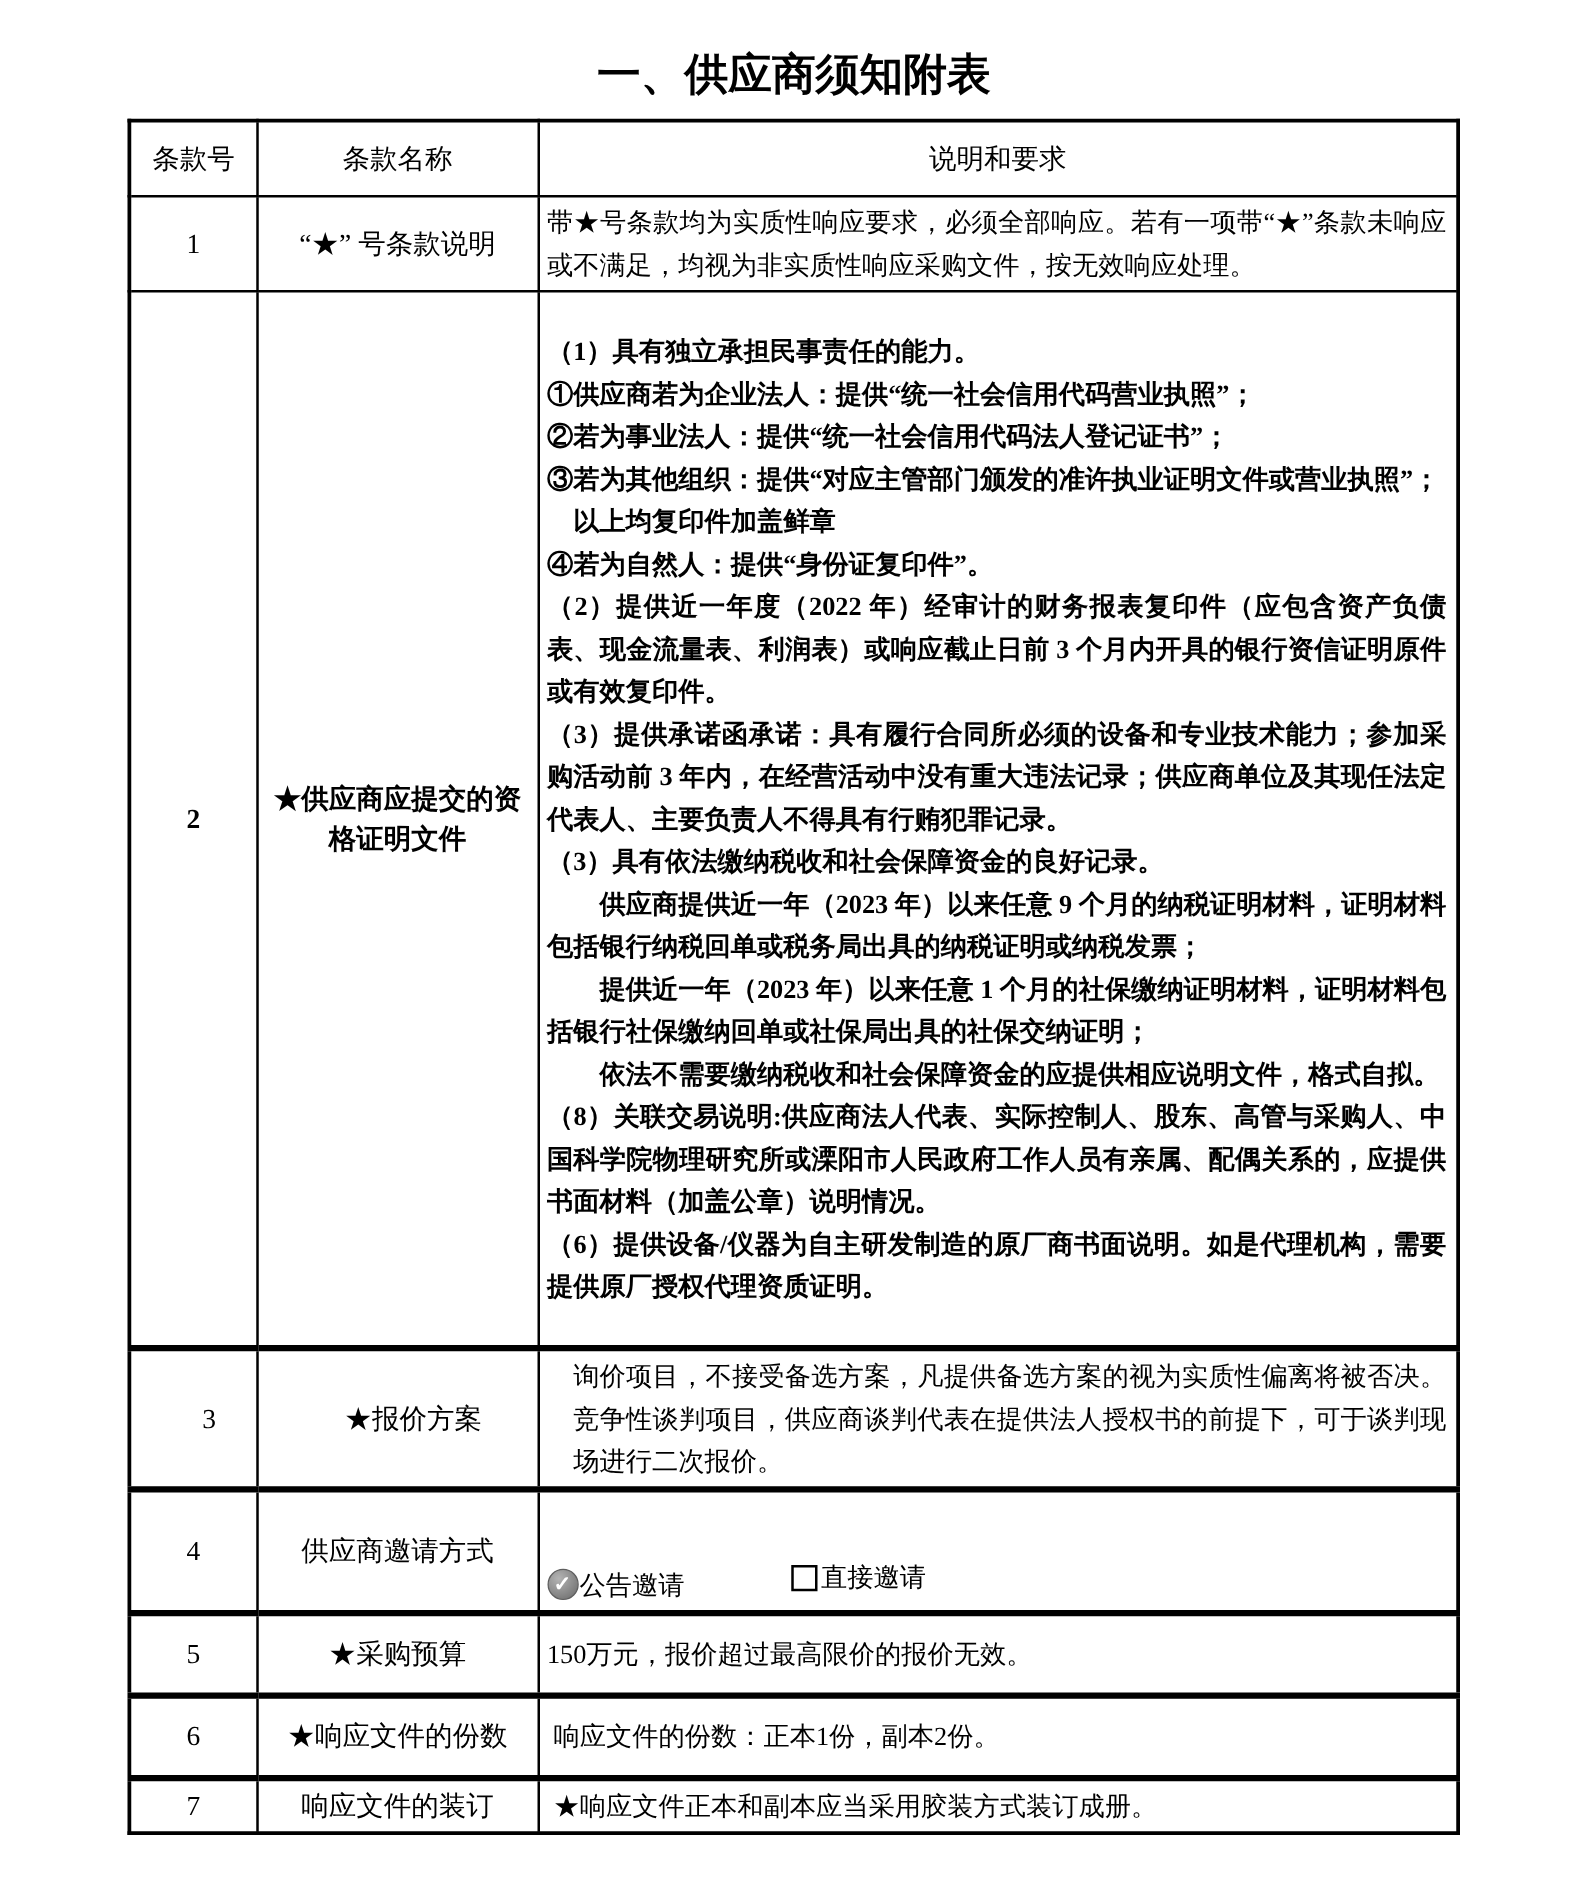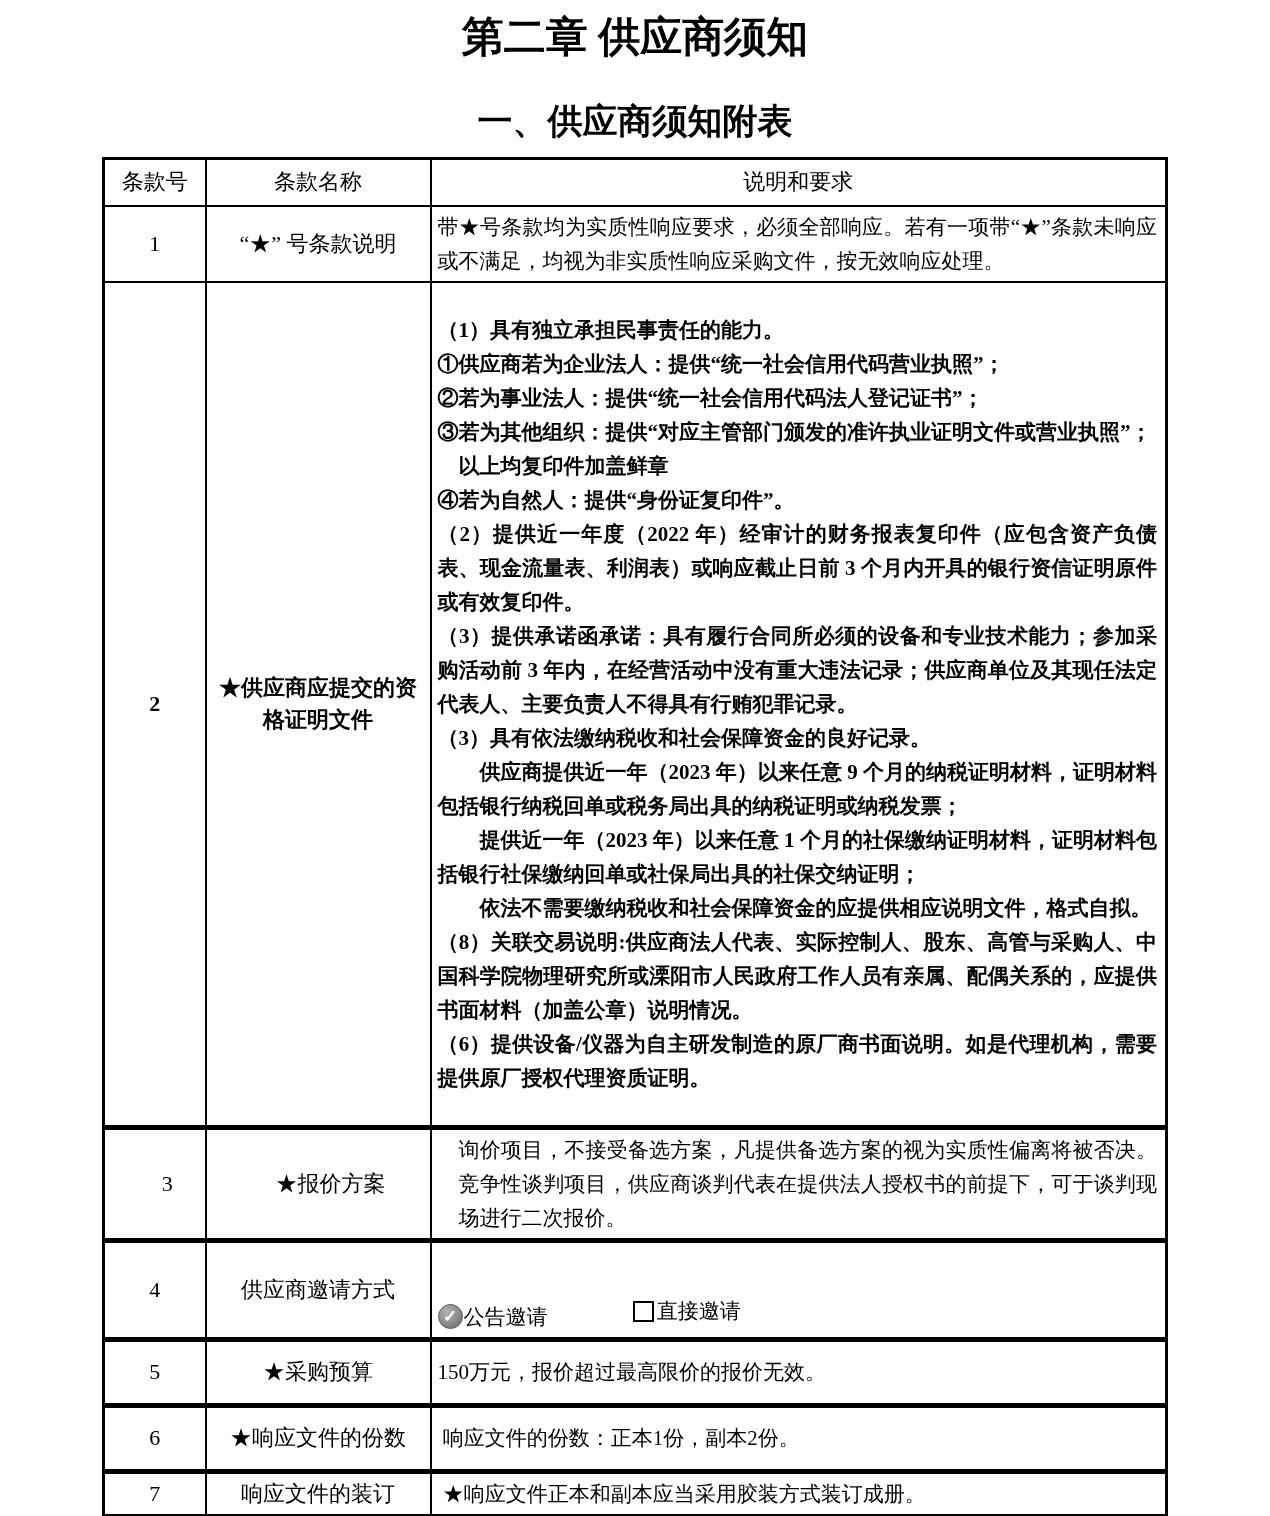--- a/index.html
+++ b/index.html
@@ -48,21 +48,21 @@
     border-top: 2px solid #000;
     border-bottom: 2px solid #000;
     vertical-align: middle;
     padding: 2px 4px;
   }
   .notice-table tr.thick-top th, .notice-table tr.thick-top td { border-top: 5px solid #000; }
   .notice-table th {
     font-weight: normal;
     font-size: 22px;
     text-align: center;
-    height: 47px;
+    height: 60px;
   }
   td.no, td.name {
     text-align: center;
     font-size: 22px;
     line-height: 32px;
     padding: 2px;
   }
   td.desc {
     font-size: 21px;
     line-height: 34px;
@@ -103,21 +103,20 @@
     border: 2px solid #000;
     background: #fff;
     margin-right: 3px;
   }
 </style>
 </head>
 <body>
 
 <div class="page">
 
-  <h1 class="title">第二章 供应商须知</h1>
   <h2 class="subtitle">一、供应商须知附表</h2>
 
   <table class="notice-table">
     <colgroup>
       <col class="c-no">
         <col class="c-name">
         <col>
     </colgroup>
     <thead>
       <tr>

